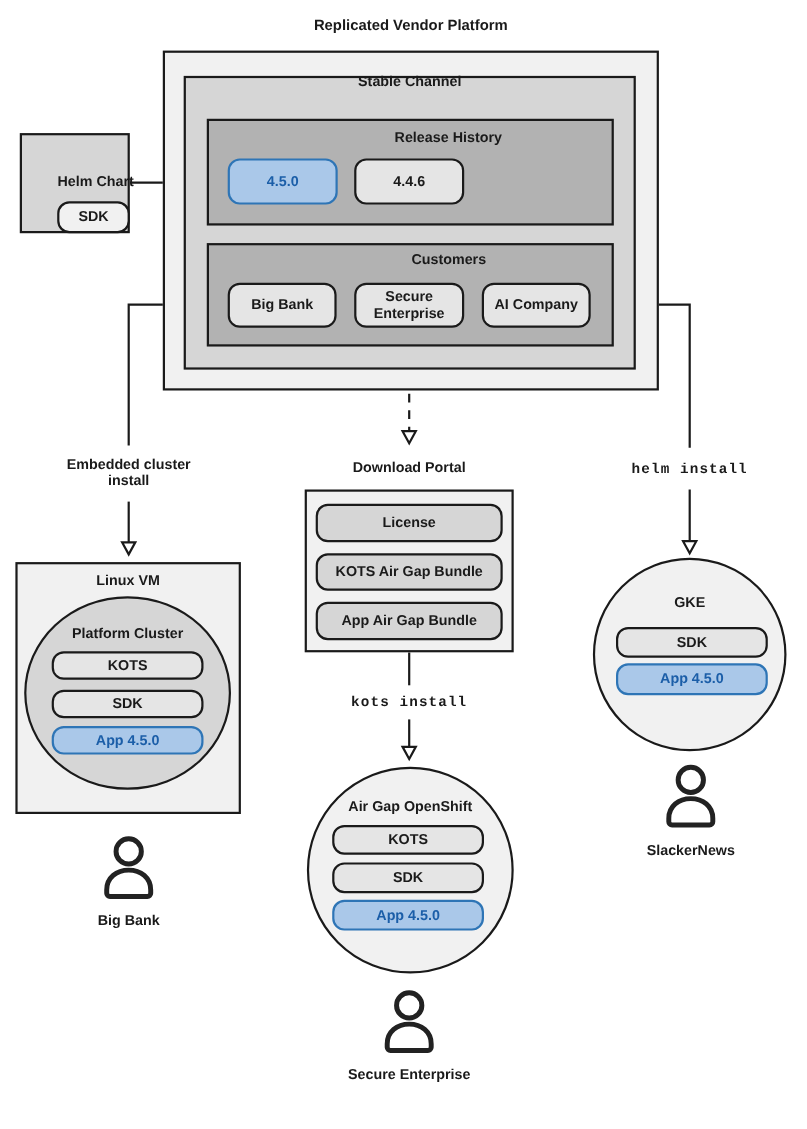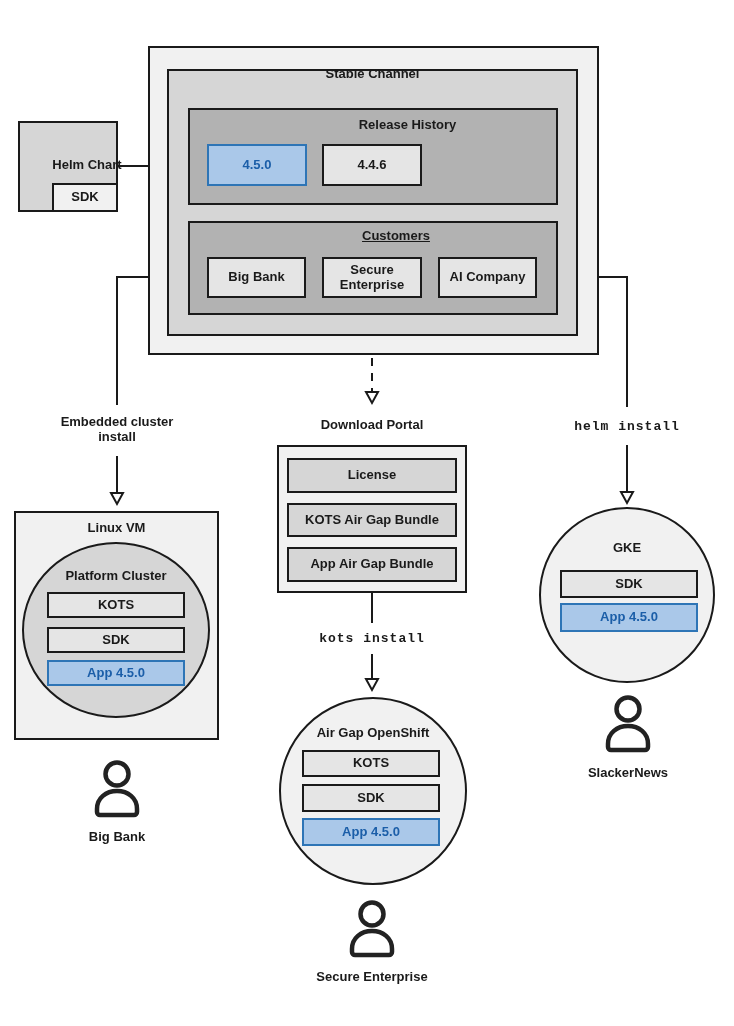--- a/index.html
+++ b/index.html
@@ -17,21 +17,21 @@
     font-family:"Liberation Sans",sans-serif;color:#1a1a1a;overflow:hidden;
   }
   .abs{position:absolute;box-sizing:border-box;}
   .box{border:2px solid var(--border);}
   .fill-light{background:var(--gray-light);}
   .fill-mid{background:var(--gray-mid);}
   .fill-dark{background:var(--gray-dark);}
   .fill-white{background:#e5e5e5;}
   .blue{background:var(--blue-fill);border:2px solid var(--blue-border);color:var(--blue-text);}
   .lbl{font-weight:bold;font-size:13px;line-height:1.15;text-align:center;}
-  .center{display:flex;align-items:center;justify-content:center;}
+  .center{display:flex;align-items:center;justify-content:center;border-radius:11px;}
   .mono{font-family:"Liberation Mono","DejaVu Sans Mono",monospace;font-weight:bold;font-size:13px;letter-spacing:1px;}
   .title{font-size:13.5px;}
   svg.layer{position:absolute;left:0;top:0;pointer-events:none;}
   .conn{stroke:#1a1a1a;stroke-width:2;fill:none;}
   .dash{stroke-dasharray:8 7;}
   .head{fill:#ffffff;stroke:#1a1a1a;stroke-width:2;stroke-linejoin:miter;}
   .person{stroke:#222;stroke-width:4.5;fill:none;stroke-linejoin:round;}
 </style>
 </head>
 <body>
@@ -52,33 +52,34 @@
 
     <path class="conn" d="M372,593 V623"></path>
     <path class="conn" d="M372,654 V679"></path>
     <polygon class="head" points="366,679 372,690 378,679"></polygon>
 
     <path class="conn" d="M537,277 H627 V407"></path>
     <path class="conn" d="M627,445 V492"></path>
     <polygon class="head" points="621,492 627,503 633,492"></polygon>
   </svg>
 
+  <div class="abs lbl title" style="left:148px;top:15px;width:451px;">Replicated Vendor Platform</div>
 
   <div class="abs box fill-light" style="left:148px;top:46px;width:451px;height:309px;"></div>
 
   <div class="abs box fill-mid" style="left:167px;top:69px;width:411px;height:267px;"></div>
   <div class="abs lbl" style="left:167px;top:67px;width:411px;">Stable Channel</div>
 
   <div class="abs box fill-dark" style="left:188px;top:108px;width:370px;height:97px;"></div>
   <div class="abs lbl" style="left:188px;top:118px;width:439px;">Release History</div>
   <div class="abs blue lbl center" style="left:207px;top:144px;width:100px;height:42px;">4.5.0</div>
   <div class="abs box fill-white lbl center" style="left:322px;top:144px;width:100px;height:42px;">4.4.6</div>
 
   <div class="abs box fill-dark" style="left:188px;top:221px;width:370px;height:94px;"></div>
-  <div class="abs lbl" style="left:176px;top:229px;width:440px;text-decoration:underline;">Customers</div>
+  <div class="abs lbl" style="left:188px;top:229px;width:440px;">Customers</div>
   <div class="abs box fill-white lbl center" style="left:207px;top:257px;width:99px;height:41px;">Big Bank</div>
   <div class="abs box fill-white lbl center" style="left:322px;top:257px;width:100px;height:41px;padding:0 10px;">Secure Enterprise</div>
   <div class="abs box fill-white lbl center" style="left:438px;top:257px;width:99px;height:41px;">AI Company</div>
 
   <div class="abs box fill-mid" style="left:18px;top:121px;width:100px;height:91px;"></div>
   <div class="abs lbl" style="left:18px;top:158px;width:100px;margin-left:19px;">Helm Chart</div>
   <div class="abs box fill-light lbl center" style="left:52px;top:183px;width:66px;height:29px;">SDK</div>
 
   <div class="abs lbl" style="left:57px;top:415px;width:120px;">Embedded cluster install</div>
   <div class="abs lbl mono" style="left:302px;top:632px;width:140px;text-align:center;">kots install</div>

